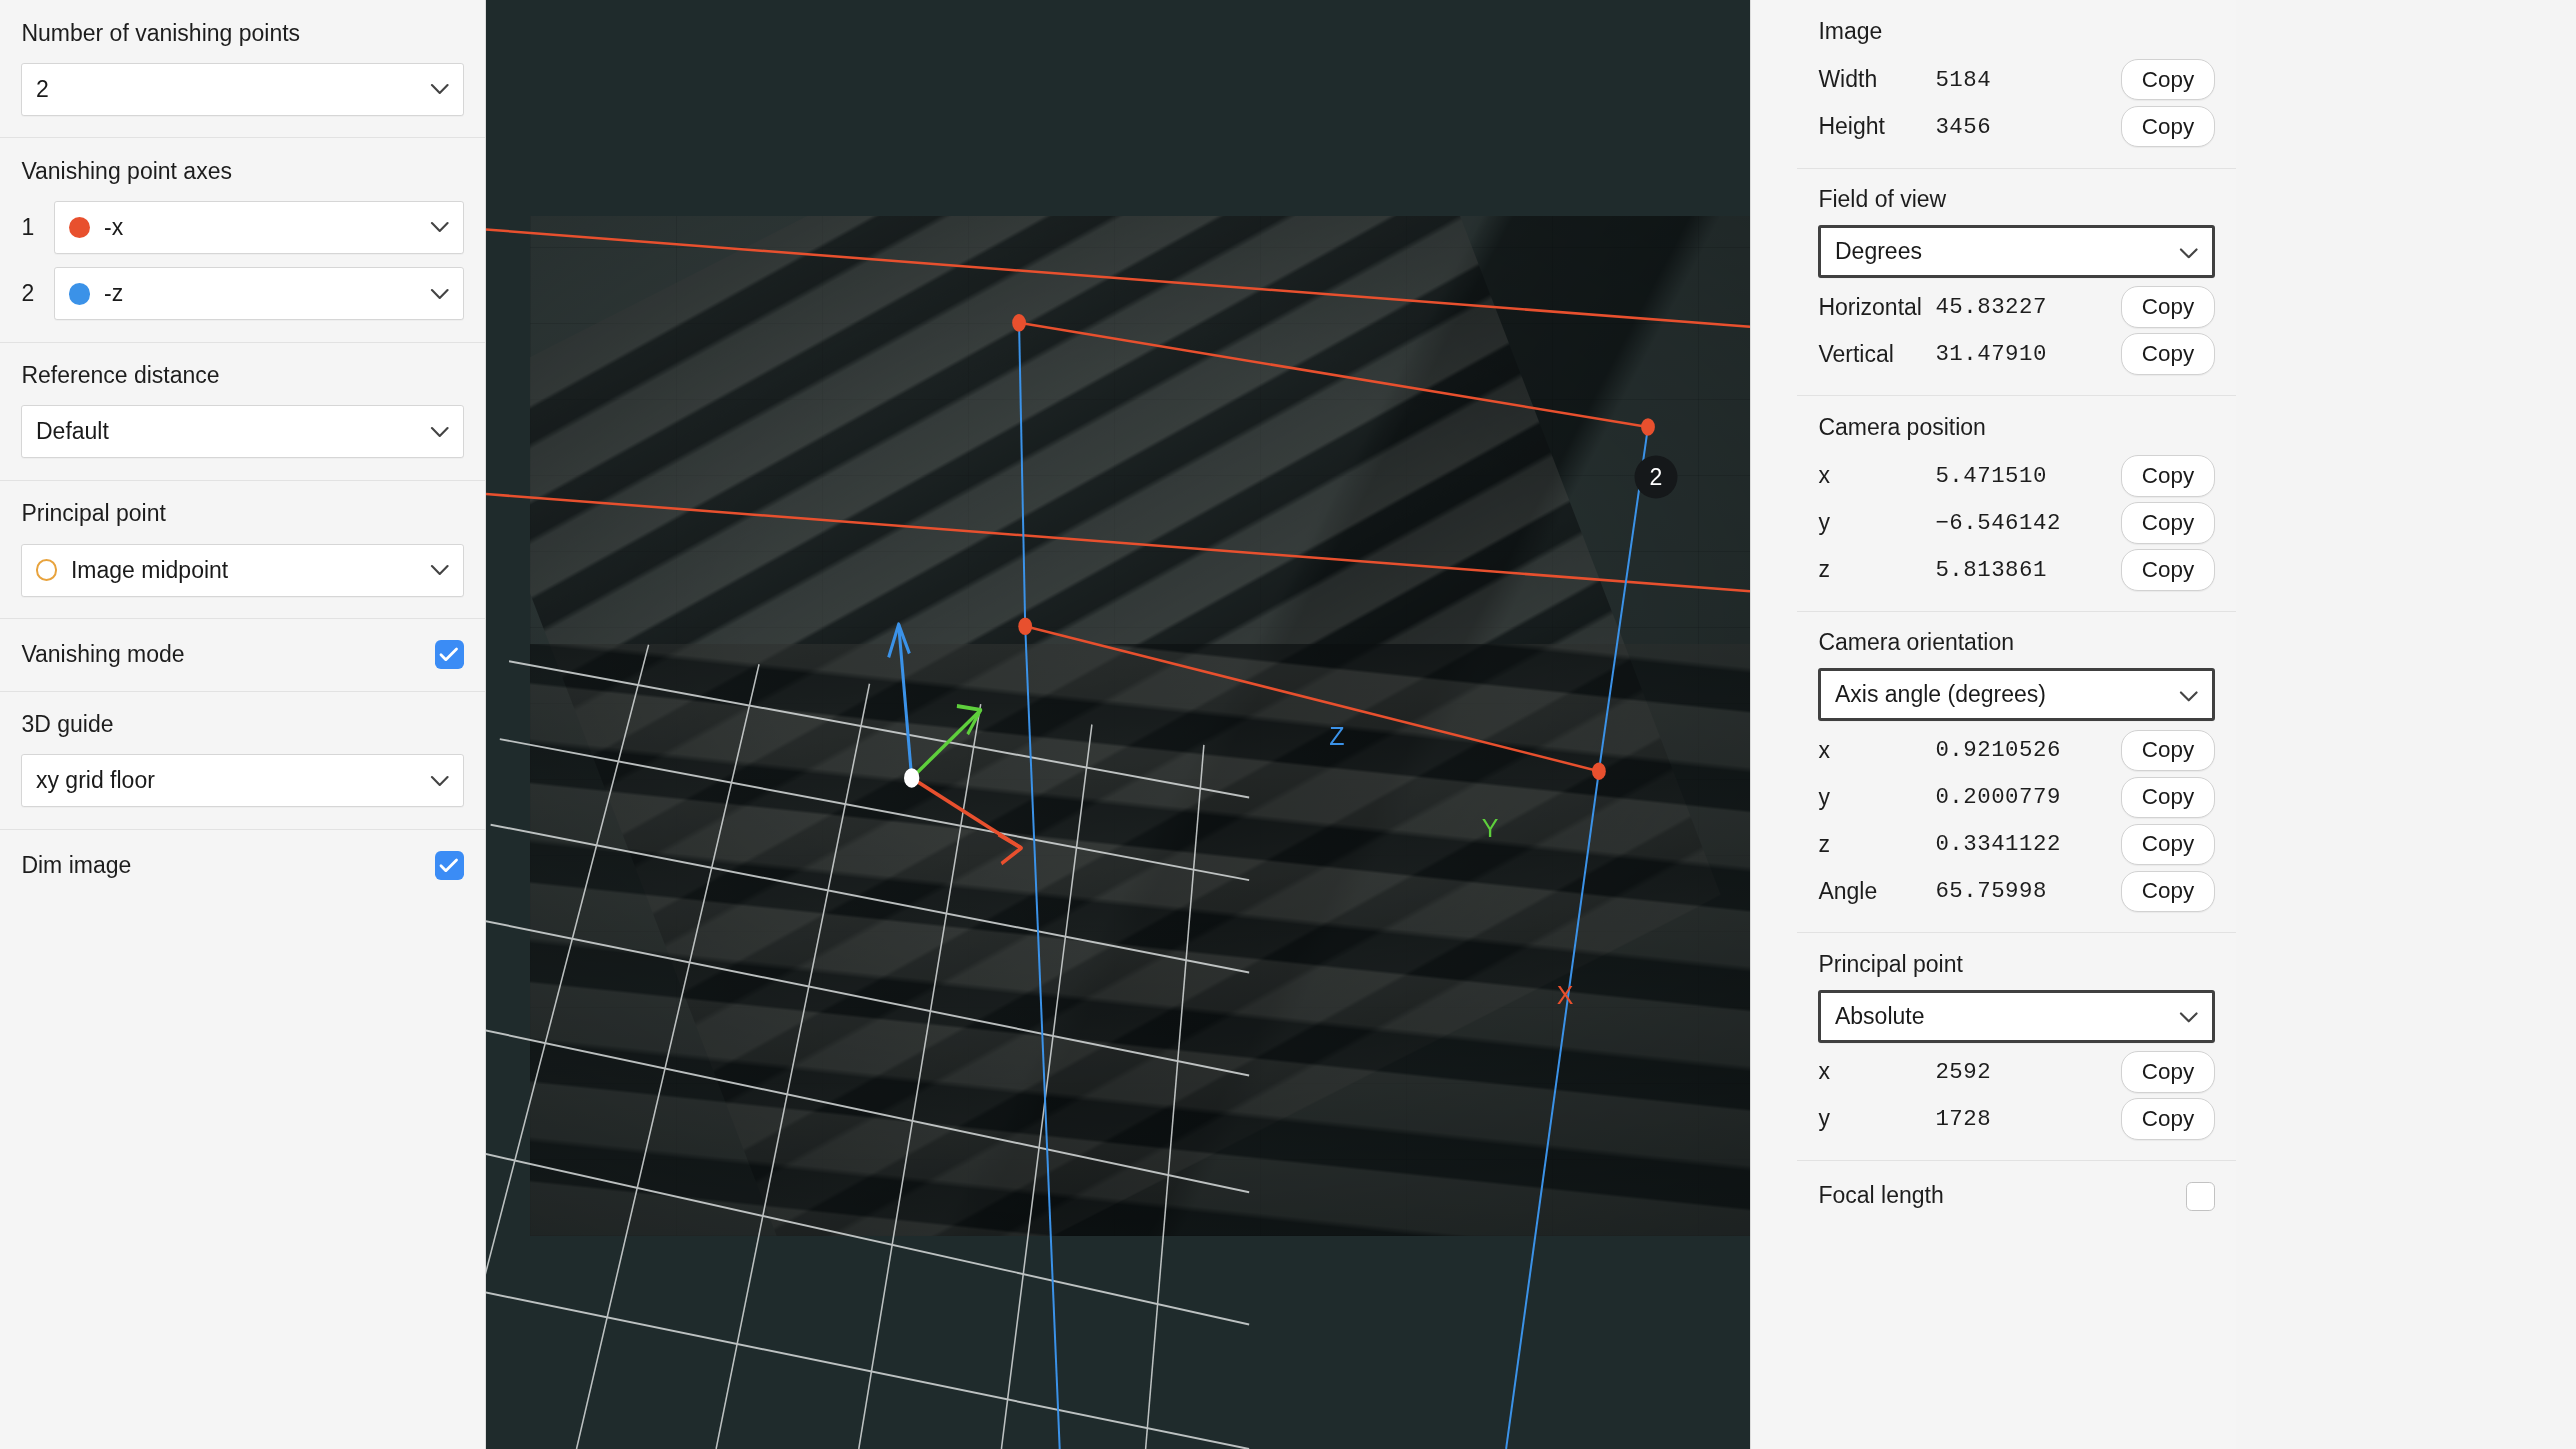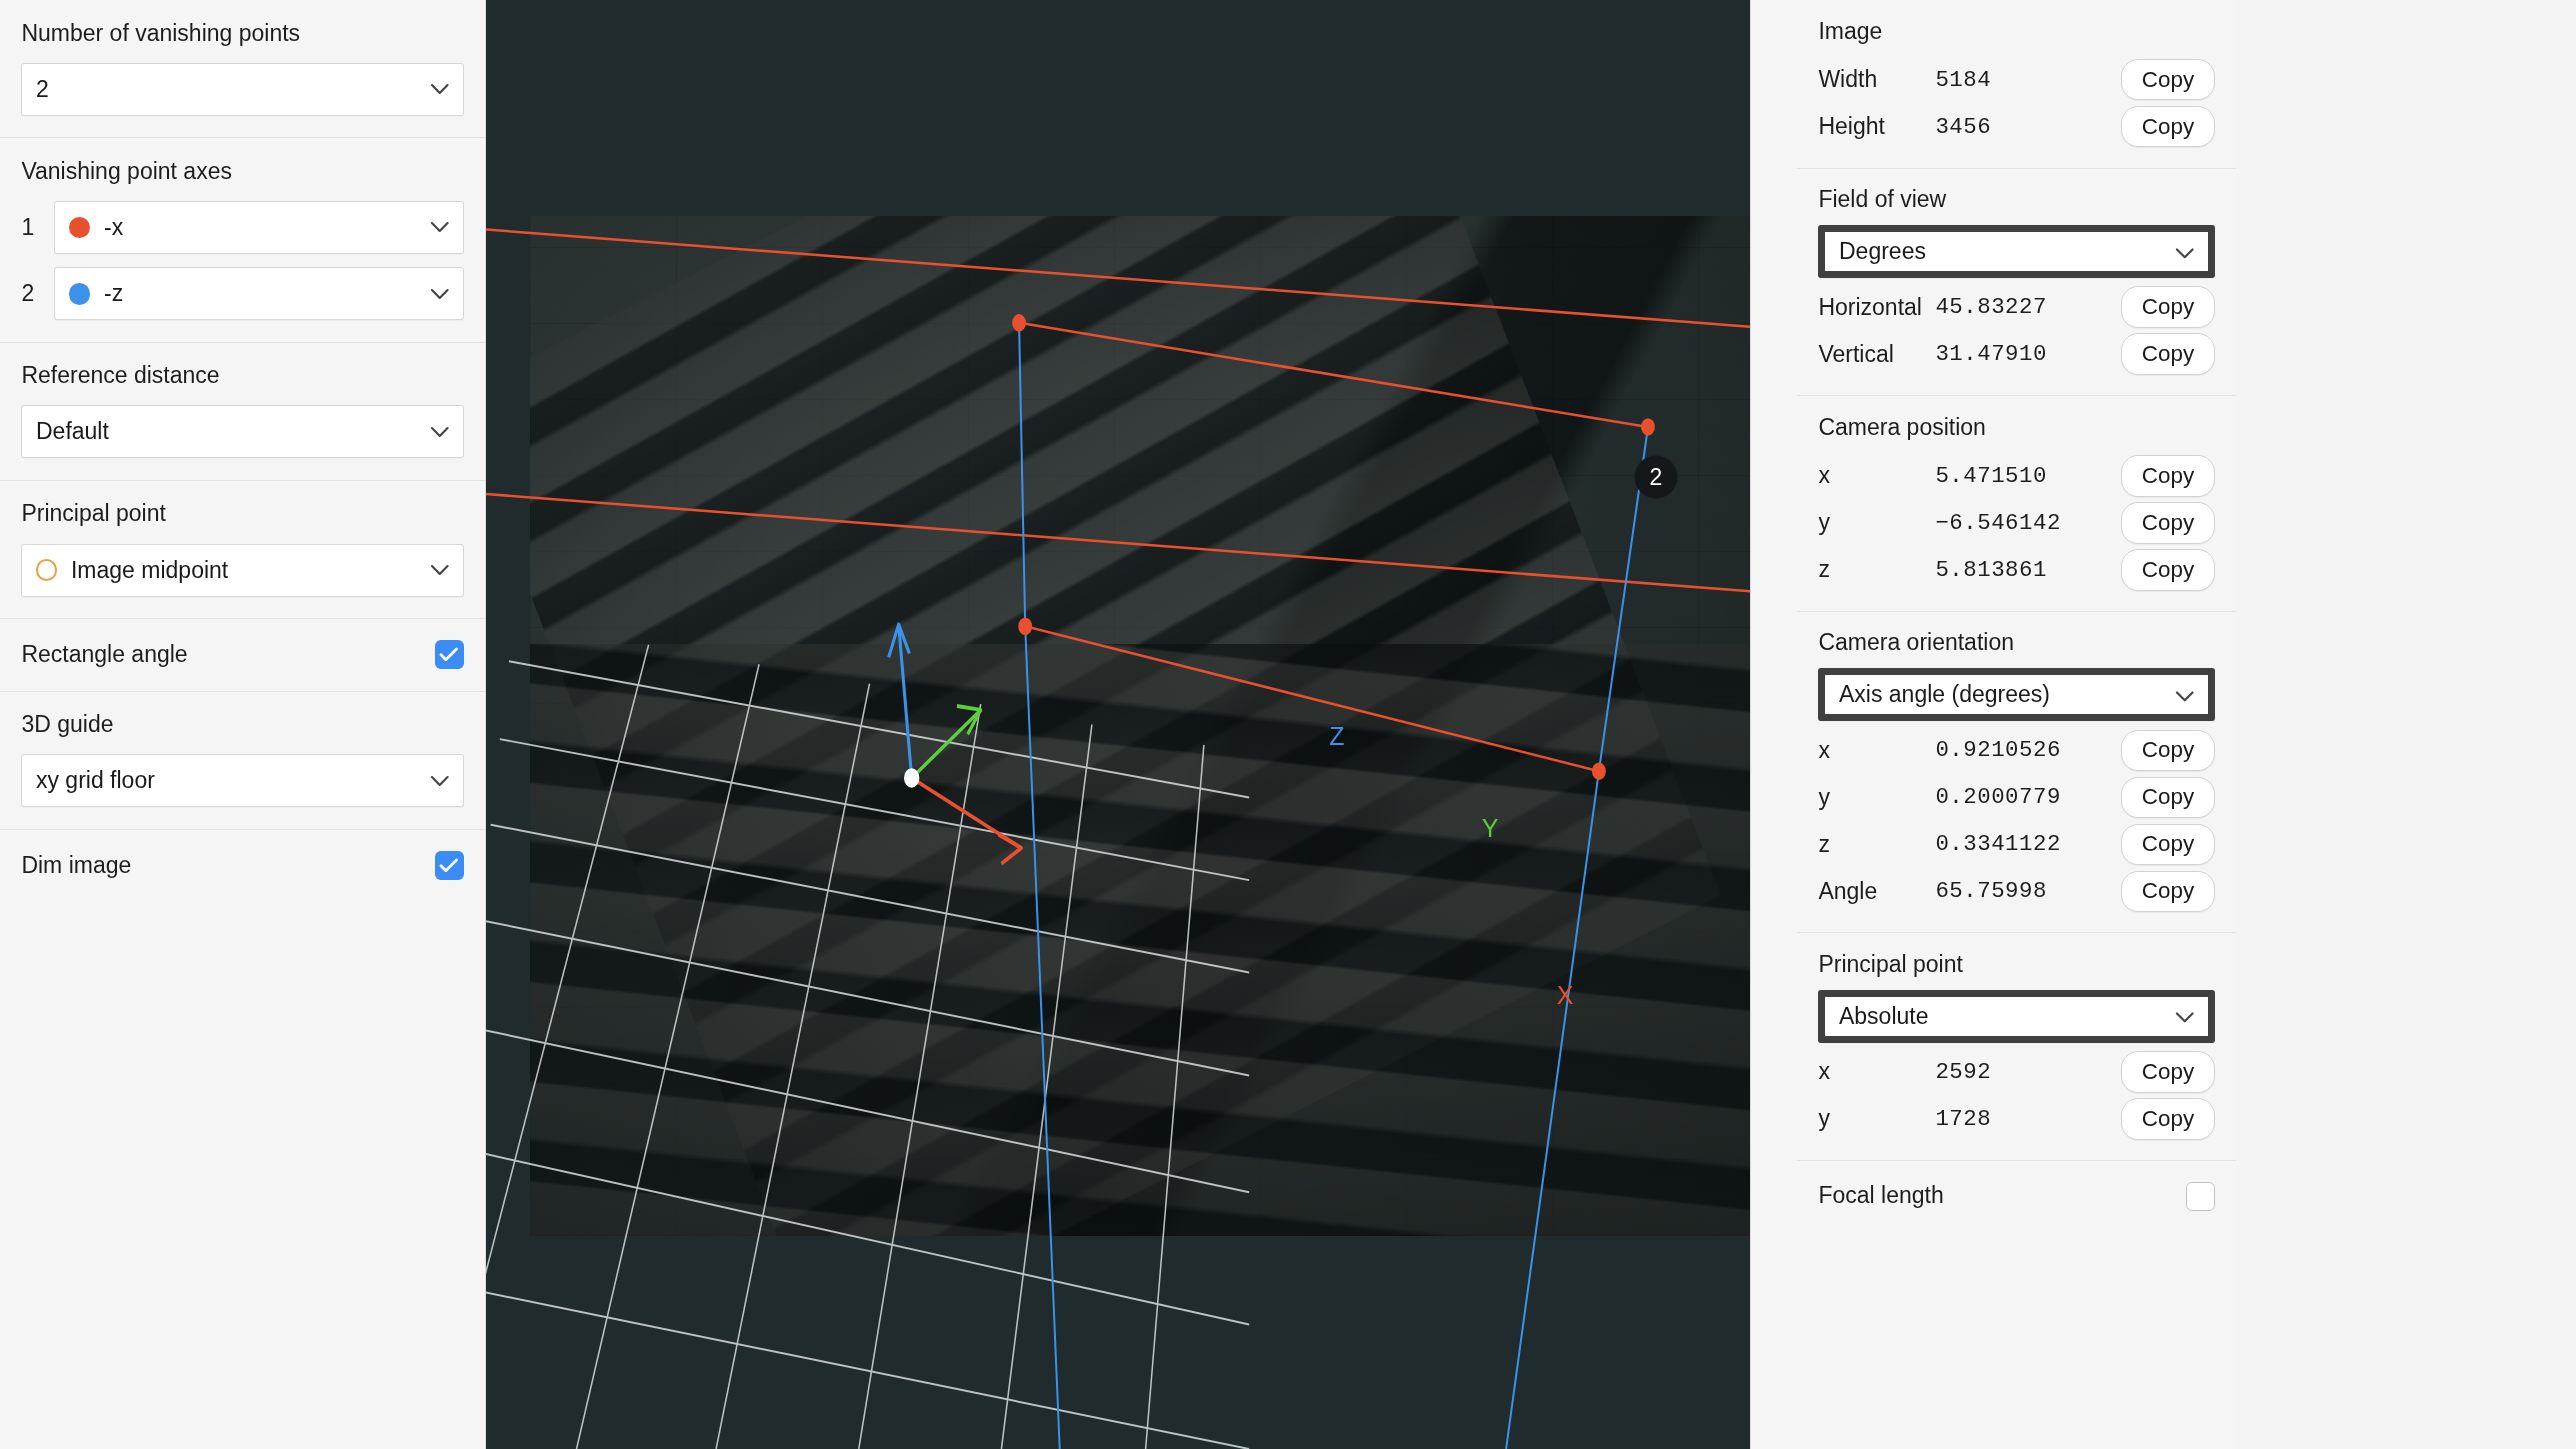--- a/index.html
+++ b/index.html
@@ -247,21 +247,21 @@
     font-size: 22.4px;
     color: #1a1a1a;
     padding: 6.8px 19.5px;
     box-shadow: 0 1px 1px rgba(0,0,0,0.05);
     font-family: "Liberation Sans", sans-serif;
     cursor: pointer;
   }
   .rp-select {
     position: relative;
     background: #ffffff;
-    border: 7px solid #404040;
+    border: 3px solid #404040;
     border-radius: 2.9px;
     height: 53px;
     display: flex;
     align-items: center;
     padding: 0 13.6px;
     font-size: 23px;
     color: #1a1a1a;
     margin-bottom: 5.8px;
     box-shadow: 0 1px 1px rgba(0,0,0,0.03);
   }
@@ -346,21 +346,21 @@
         <span>Image midpoint</span>
         <span class="chev">
           <svg width="19.5" height="11.7" viewBox="0 0 20 12">
               <path d="M2 2 L10 10 L18 2" fill="none" stroke="#444" stroke-width="2.2" stroke-linecap="round" stroke-linejoin="round"></path>
             </svg>
         </span>
       </div>
     </div>
 
     <div class="toggle-row">
-      <span class="tlabel">Rectangle angle</span>
+      <span class="tlabel">Vanishing mode</span>
       <span class="cb">
         <svg width="19.5" height="15.6" viewBox="0 0 20 16">
             <path d="M2 8 L7 13 L18 2" fill="none" stroke="#fff" stroke-width="2.8" stroke-linecap="round" stroke-linejoin="round"></path>
           </svg>
       </span>
     </div>
 
     <div class="lp-section">
       <div class="lp-label">3D guide</div>
       <div class="select">

